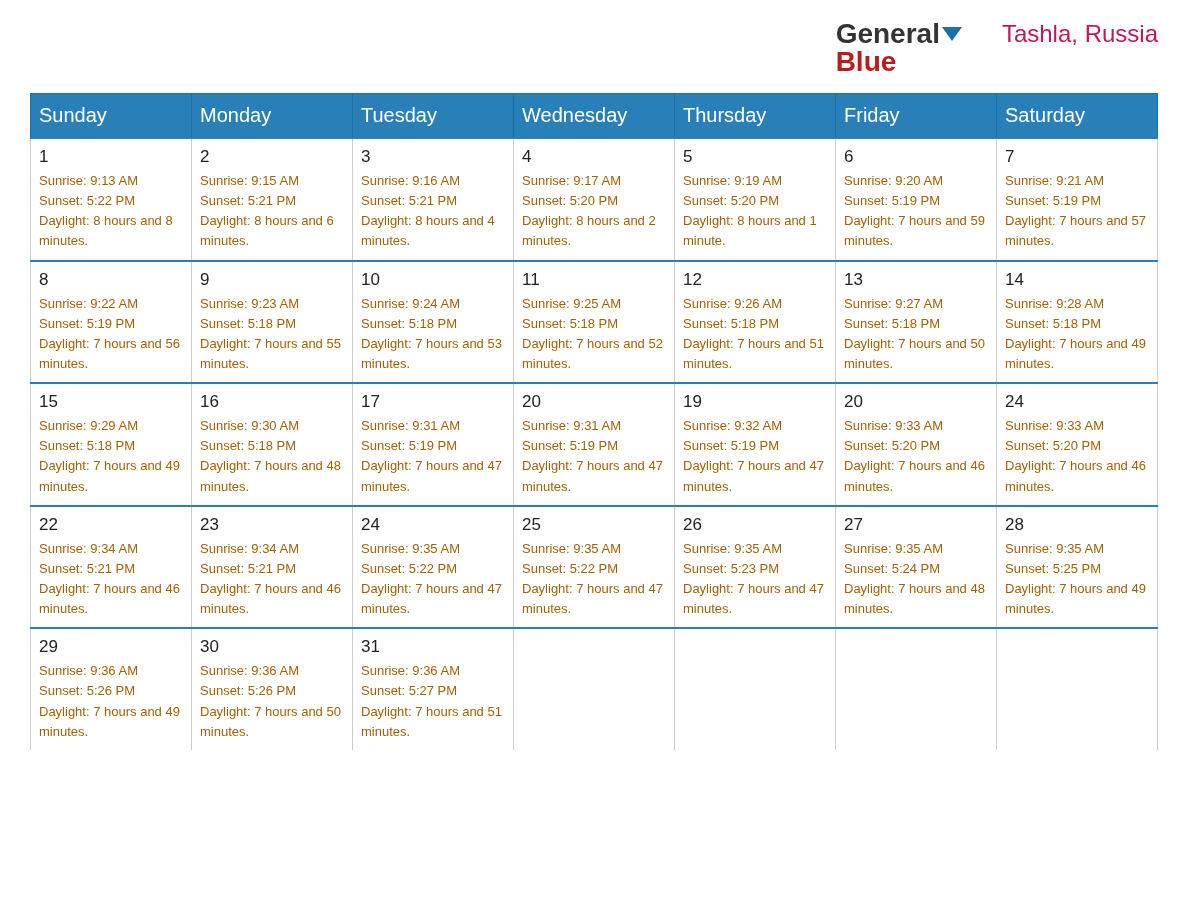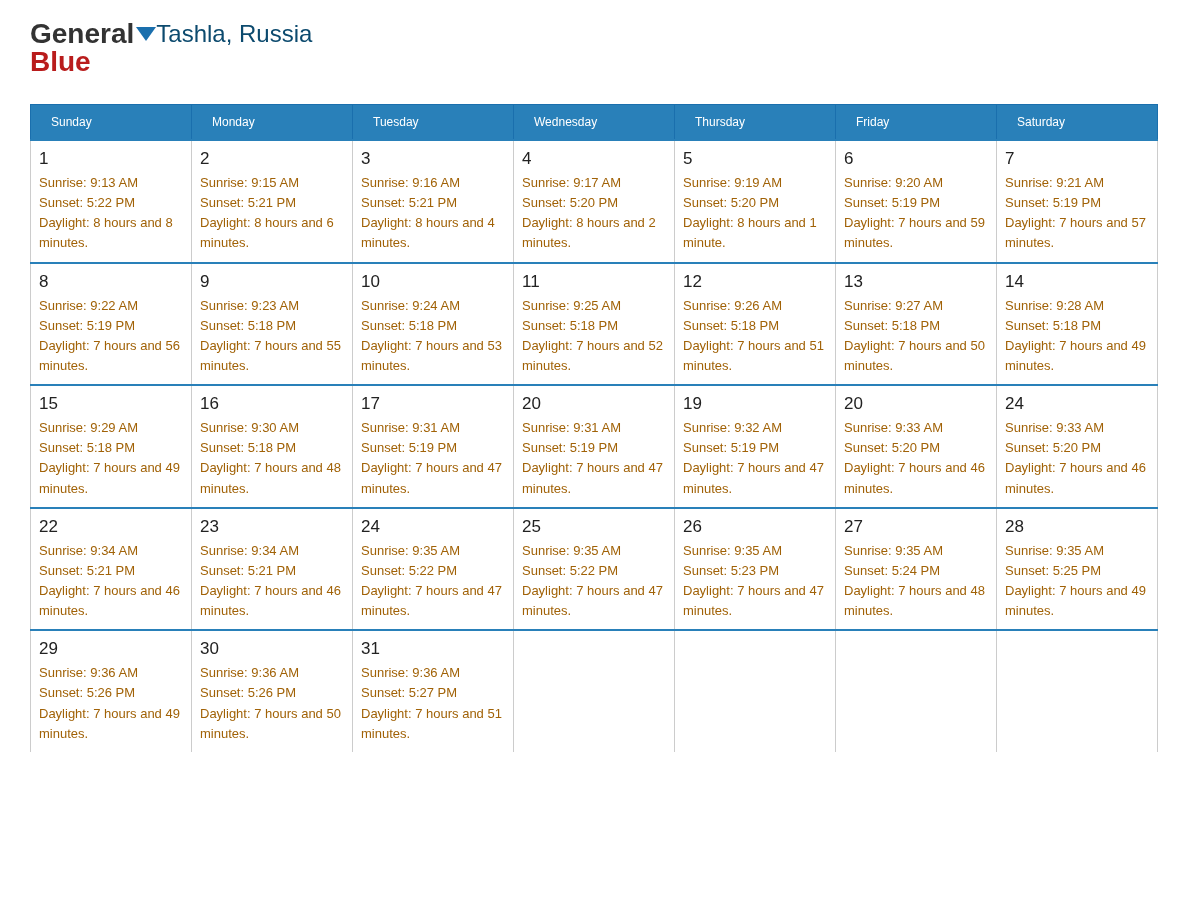--- a/index.html
+++ b/index.html
@@ -5,23 +5,24 @@
     * { box-sizing: border-box; margin: 0; padding: 0; }
     body {
       font-family: Arial, sans-serif;
       background: #fff;
       width: 1188px;
       min-height: 918px;
       padding: 20px 30px;
     }
     .header {
       display: flex;
-      justify-content: flex-start;
+      justify-content: flex-end;
       align-items: flex-start;
-      margin-bottom: 28px;
+      margin-bottom: 17px;
+      gap: 40px;
     }
     .logo {
       display: flex;
       flex-direction: column;
       align-items: flex-start;
     }
     .logo-general {
       font-size: 28px;
       font-weight: bold;
       color: #333;
@@ -50,33 +51,33 @@
     }
     .title-block h1 {
       font-size: 52px;
       font-weight: normal;
       color: #222;
       line-height: 1.1;
     }
     .title-block h2 {
       font-size: 24px;
       font-weight: normal;
-      color: #0c4a6e;
+      color: #be185d;
     }
     table {
       width: 100%;
       border-collapse: collapse;
       table-layout: fixed;
     }
     th {
       background-color: #2980b9;
       color: #fff;
-      padding: 10px 20px;
+      padding: 10px 8px;
       text-align: left;
-      font-size: 12px;
+      font-size: 20px;
       font-weight: normal;
       border: 1px solid #1a6fad;
     }
     td {
       vertical-align: top;
       padding: 8px;
       border: 1px solid #ccc;
       border-top: 2px solid #2980b9;
       font-size: 13px;
       color: #333;

